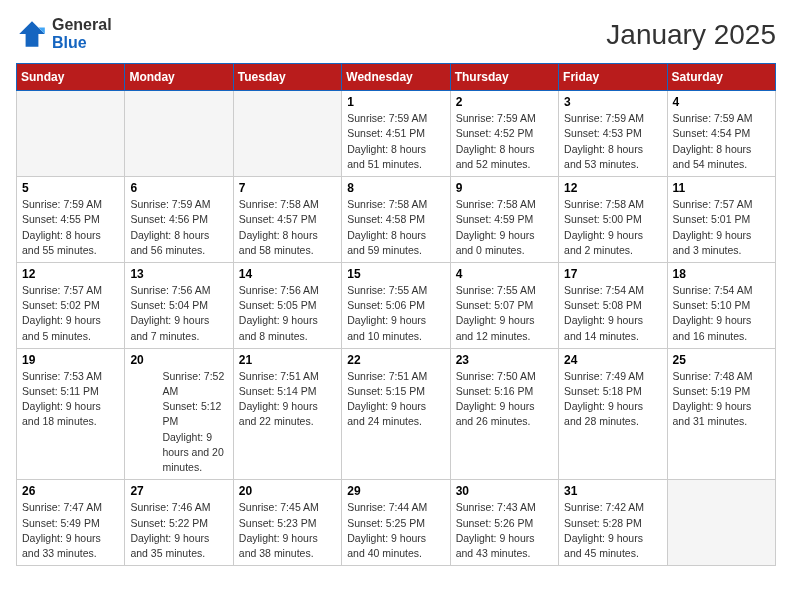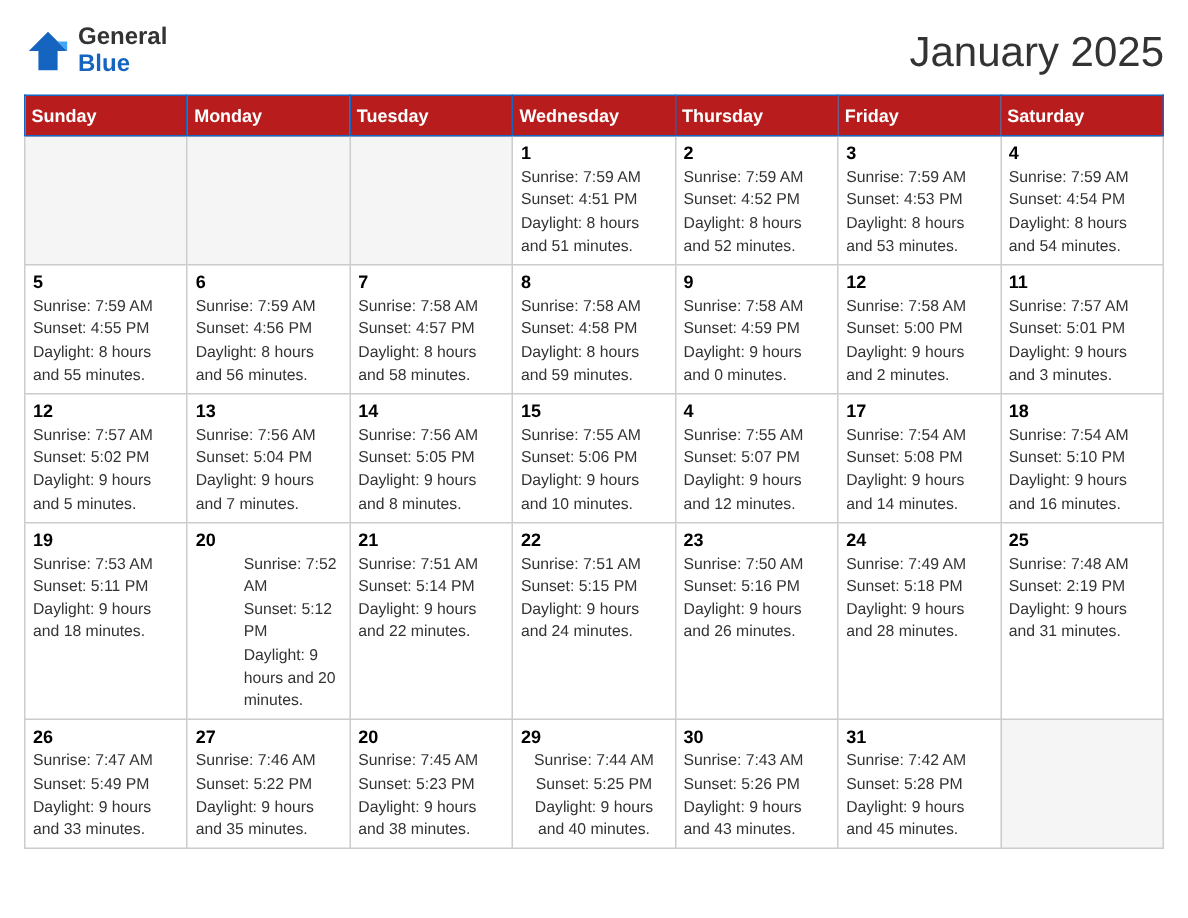--- a/index.html
+++ b/index.html
@@ -265,21 +265,21 @@
         </td>
         <td>
           <span class="day-num">24</span>
           <div class="cell-text" style="white-space: pre-line;">Sunrise: 7:49 AM
 Sunset: 5:18 PM
 Daylight: 9 hours and 28 minutes.</div>
         </td>
         <td>
           <span class="day-num">25</span>
           <div class="cell-text" style="white-space: pre-line;">Sunrise: 7:48 AM
-Sunset: 2:19 PM
+Sunset: 5:19 PM
 Daylight: 9 hours and 31 minutes.</div>
         </td>
       </tr>
       <tr>
         <td>
           <span class="day-num">26</span>
           <div class="cell-text" style="white-space: pre-line;">Sunrise: 7:47 AM
 Sunset: 5:49 PM
 Daylight: 9 hours and 33 minutes.</div>
         </td>
@@ -290,21 +290,21 @@
 Daylight: 9 hours and 35 minutes.</div>
         </td>
         <td>
           <span class="day-num">20</span>
           <div class="cell-text" style="white-space: pre-line;">Sunrise: 7:45 AM
 Sunset: 5:23 PM
 Daylight: 9 hours and 38 minutes.</div>
         </td>
         <td>
           <span class="day-num">29</span>
-          <div class="cell-text" style="white-space: pre-line; text-align: center;">Sunrise: 7:44 AM
+          <div class="cell-text" style="white-space: pre-line;">Sunrise: 7:44 AM
 Sunset: 5:25 PM
 Daylight: 9 hours and 40 minutes.</div>
         </td>
         <td>
           <span class="day-num">30</span>
           <div class="cell-text" style="white-space: pre-line;">Sunrise: 7:43 AM
 Sunset: 5:26 PM
 Daylight: 9 hours and 43 minutes.</div>
         </td>
         <td>

